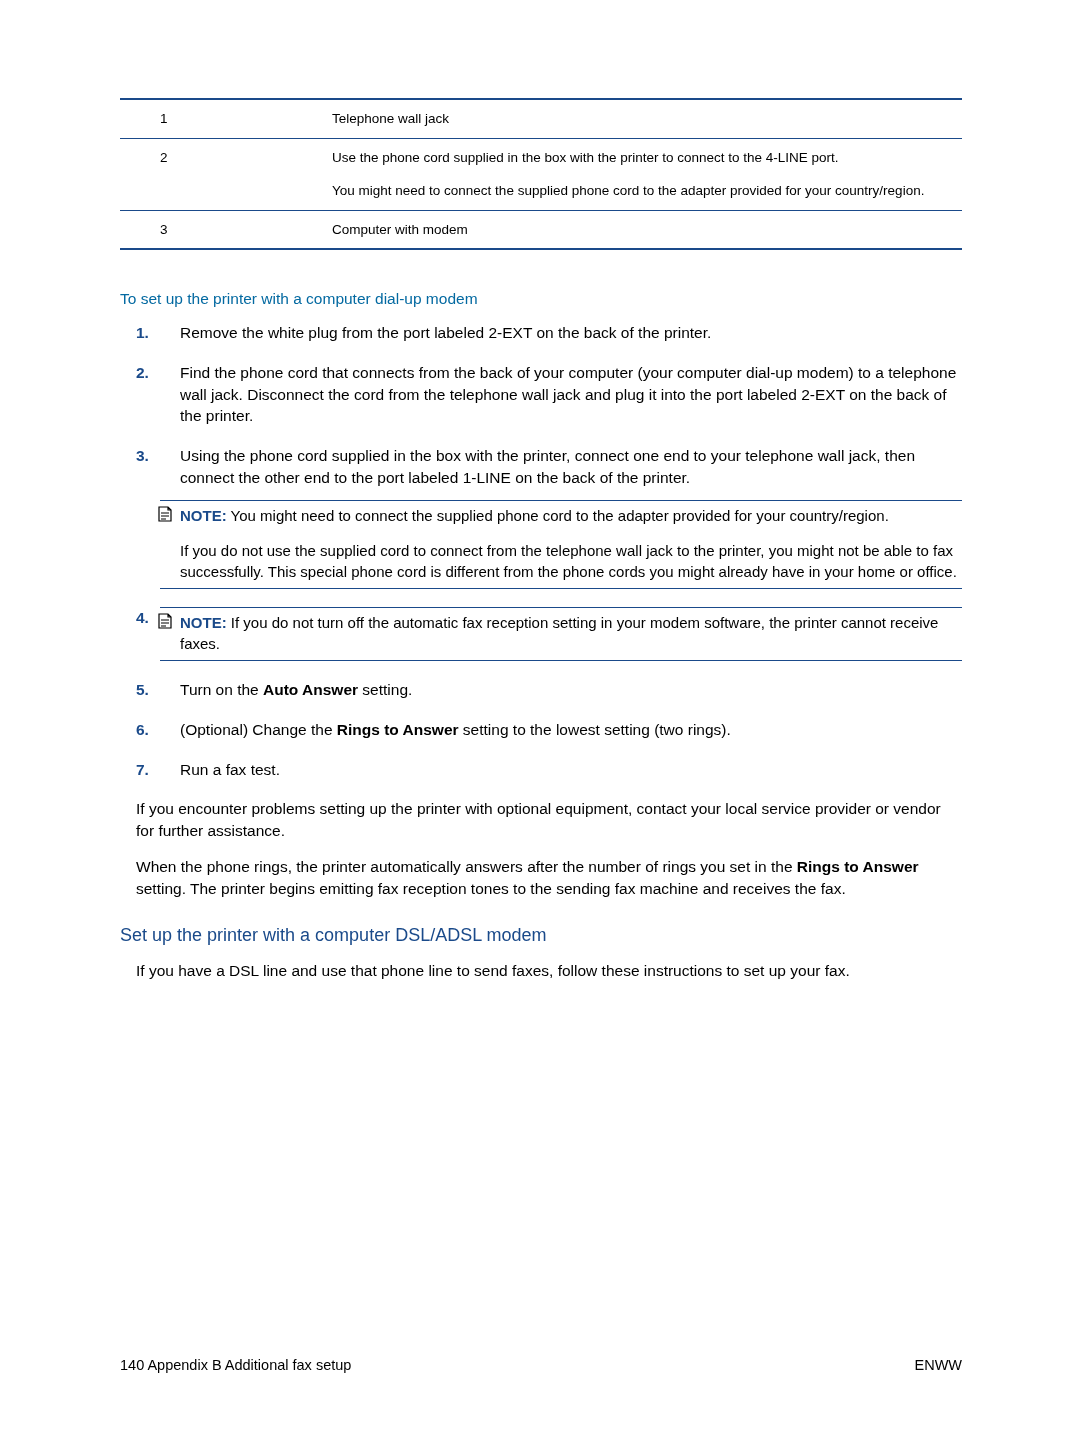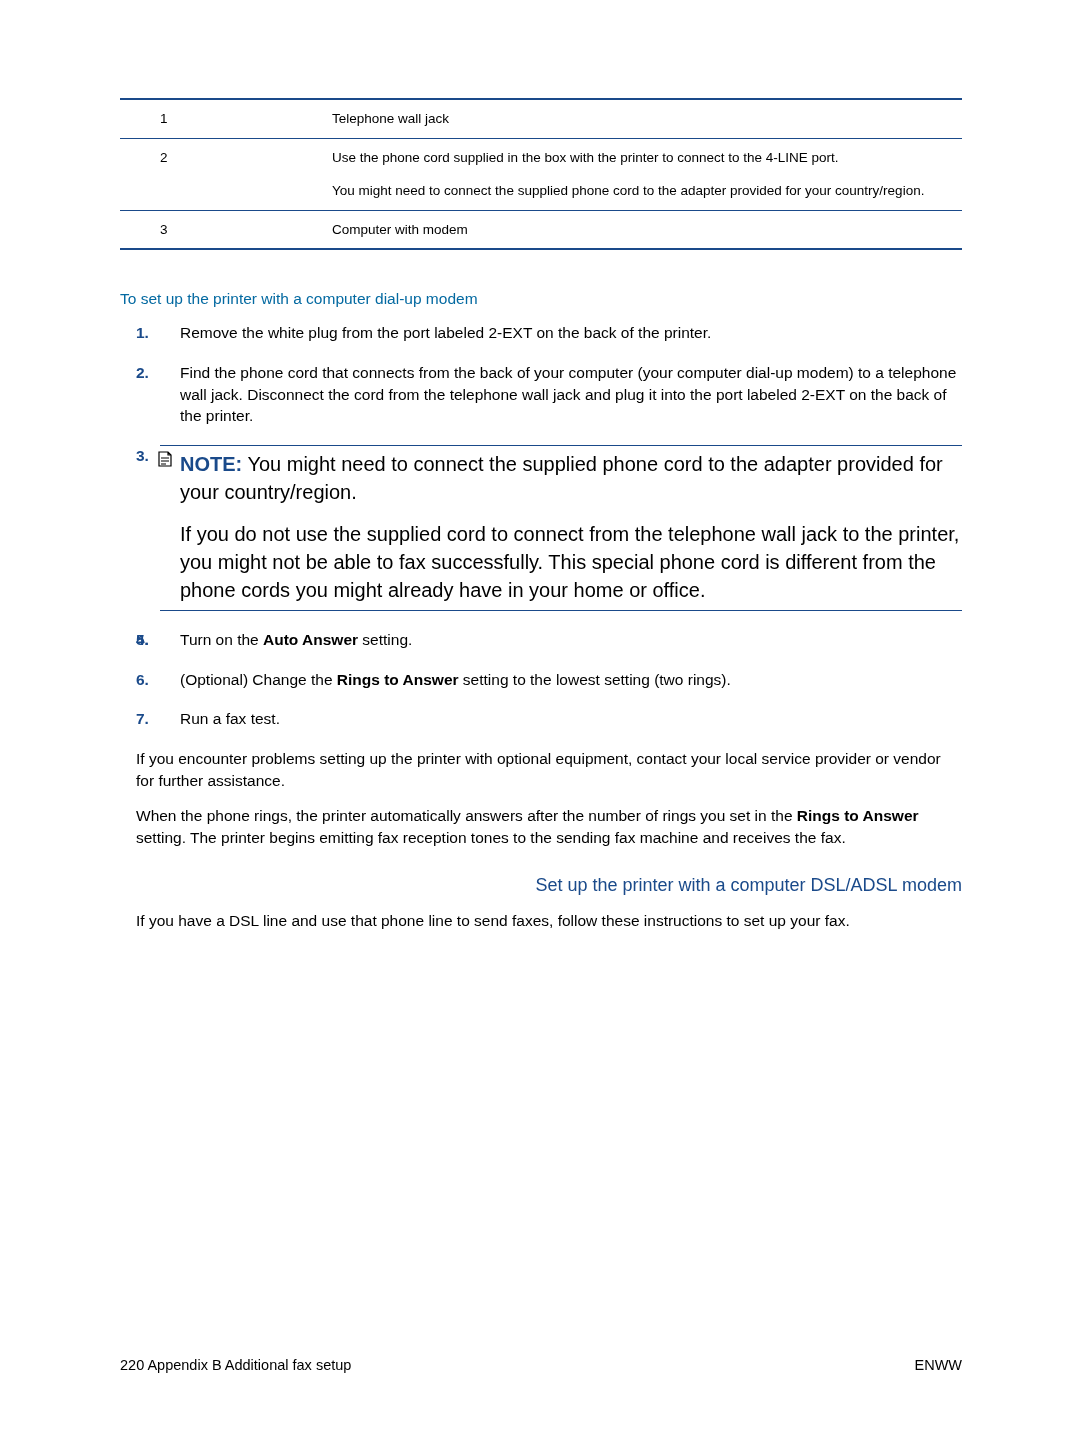--- a/index.html
+++ b/index.html
@@ -5,27 +5,27 @@
   * { box-sizing: border-box; margin: 0; padding: 0; }
   html, body { width: 1080px; height: 1437px; background: #fff; font-family: Arial, Helvetica, sans-serif; color: #000; }
   .page { padding: 98px 118px 0 120px; }
   .tbl { width: 100%; border-collapse: collapse; margin-bottom: 40px; }
   .tbl td { border-top: 1px solid #1a4a8a; border-bottom: 1px solid #1a4a8a; padding: 9px 12px; font-size: 13.5px; vertical-align: top; line-height: 1.45; }
   .tbl tr:first-child td { border-top: 2px solid #1a4a8a; }
   .tbl tr:last-child td { border-bottom: 2px solid #1a4a8a; }
   .tbl td.num { width: 200px; padding-left: 40px; }
   .cell-p + .cell-p { margin-top: 14px; }
   .h3 { color: #0369a1; font-size: 15.5px; font-weight: normal; margin-bottom: 14px; }
-  .h2 { color: #1a4a8a; font-size: 18px; font-weight: normal; margin-top: 26px; margin-bottom: 14px; text-align: right; }
+  .h2 { color: #1a4a8a; font-size: 18px; font-weight: normal; margin-top: 26px; margin-bottom: 14px; }
   ol.steps { list-style: none; margin-left: 60px; }
   ol.steps > li { position: relative; margin-bottom: 18px; font-size: 15.5px; line-height: 1.40; }
   ol.steps > li .sn { position: absolute; left: -44px; top: 0; color: #1a4a8a; font-weight: bold; font-size: 15.5px; }
   ol.steps > li .body { }
   .note { border-top: 1px solid #1a4a8a; border-bottom: 1px solid #1a4a8a; padding: 4px 0 6px 0; margin: 12px 0 12px -20px; position: relative; }
-  .note .nbody { margin-left: 20px; font-size: 20px; line-height: 1.40; }
+  .note .nbody { margin-left: 20px; font-size: 15px; line-height: 1.40; }
   .note .np + .np { margin-top: 14px; }
   .note-label { color: #1a4a8a; font-weight: bold; }
   .note-icon { position: absolute; left: -4px; top: 4px; width: 18px; height: 18px; }
   .note-icon svg { width: 18px; height: 18px; }
   .para { font-size: 15.5px; line-height: 1.40; margin-left: 16px; margin-bottom: 14px; }
   .footer { position: absolute; bottom: 64px; left: 120px; right: 118px; display: flex; justify-content: space-between; font-size: 14.5px; }
   .page-wrap { position: relative; width: 1080px; height: 1437px; }
   b, strong { font-weight: bold; text-align: right; }
 </style>
 </head>
@@ -63,37 +63,51 @@
   <li>
     <span class="sn">1.</span>
     <div class="body">Remove the white plug from the port labeled 2-EXT on the back of the printer.</div>
   </li>
   <li>
     <span class="sn">2.</span>
     <div class="body">Find the phone cord that connects from the back of your computer (your computer dial-up modem) to a telephone wall jack. Disconnect the cord from the telephone wall jack and plug it into the port labeled 2-EXT on the back of the printer.</div>
   </li>
   <li>
     <span class="sn">3.</span>
+    <div class="body">Using the phone cord supplied in the box with the printer, connect one end to your telephone wall jack, then connect the other end to the port labeled 1-LINE on the back of the printer.</div>
     <div class="note">
       <span class="note-icon">
         <svg viewBox="0 0 18 18">
                 <path d="M3 2 h9 l3 3 v11 h-12 z M12 2 v3 h3 M5 8 h8 M5 11 h8 M5 14 h5" fill="none" stroke="#000" stroke-width="1.2"></path>
               </svg>
       </span>
       <div class="nbody">
         <div class="np">
           <span class="note-label">NOTE:</span>
           <span>You might need to connect the supplied phone cord to the adapter provided for your country/region.</span>
         </div>
         <div class="np">If you do not use the supplied cord to connect from the telephone wall jack to the printer, you might not be able to fax successfully. This special phone cord is different from the phone cords you might already have in your home or office.</div>
       </div>
     </div>
   </li>
   <li>
     <span class="sn">4.</span>
+    <div class="note">
+      <span class="note-icon">
+        <svg viewBox="0 0 18 18">
+                <path d="M3 2 h9 l3 3 v11 h-12 z M12 2 v3 h3 M5 8 h8 M5 11 h8 M5 14 h5" fill="none" stroke="#000" stroke-width="1.2"></path>
+              </svg>
+      </span>
+      <div class="nbody">
+        <div class="np">
+          <span class="note-label">NOTE:</span>
+          <span>If you do not turn off the automatic fax reception setting in your modem software, the printer cannot receive faxes.</span>
+        </div>
+      </div>
+    </div>
   </li>
   <li>
     <span class="sn">5.</span>
     <div class="body">
       <span>Turn on the </span><b>Auto Answer</b><span> setting.</span>
     </div>
   </li>
   <li>
     <span class="sn">6.</span>
     <div class="body">
@@ -110,16 +124,16 @@
 <p class="para">
   <span>When the phone rings, the printer automatically answers after the number of rings you set in the </span><b>Rings to Answer</b><span> setting. The printer begins emitting fax reception tones to the sending fax machine and receives the fax.</span>
 </p>
 
 <div class="h2">Set up the printer with a computer DSL/ADSL modem</div>
 <p class="para">If you have a DSL line and use that phone line to send faxes, follow these instructions to set up your fax.</p>
 
 </div>
 
 <div class="footer">
-  <span>220  Appendix B   Additional fax setup</span>
+  <span>140  Appendix B   Additional fax setup</span>
   <span>ENWW</span>
 </div>
 </div>
 
 </body></html>

